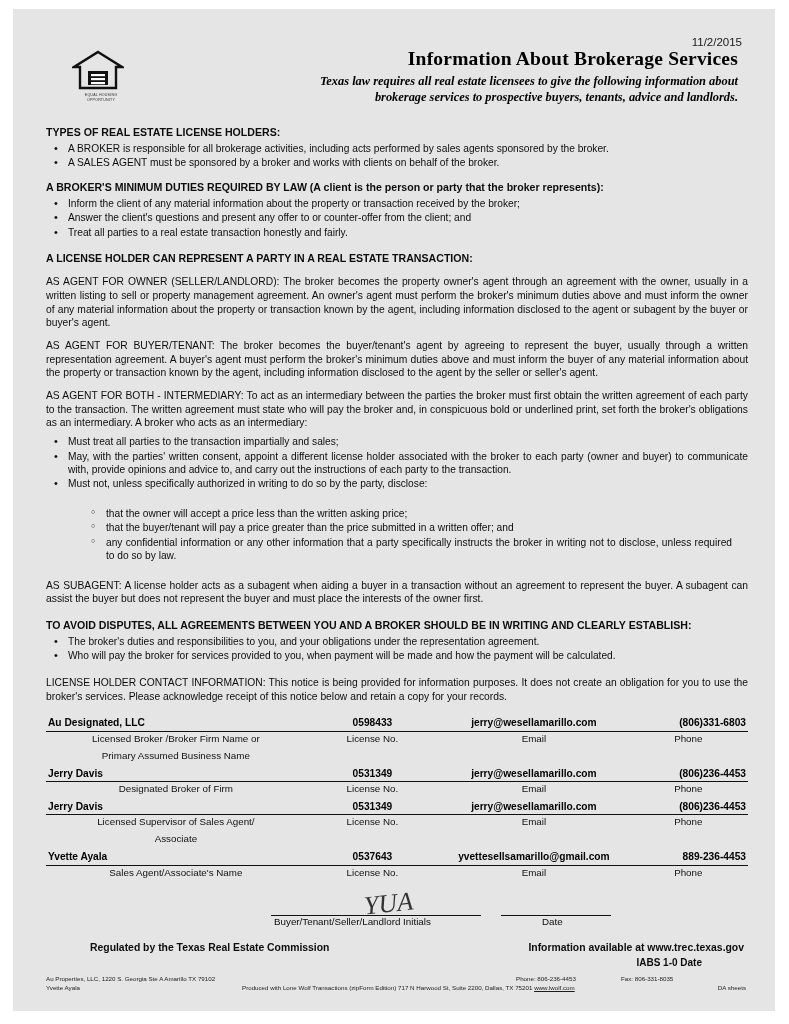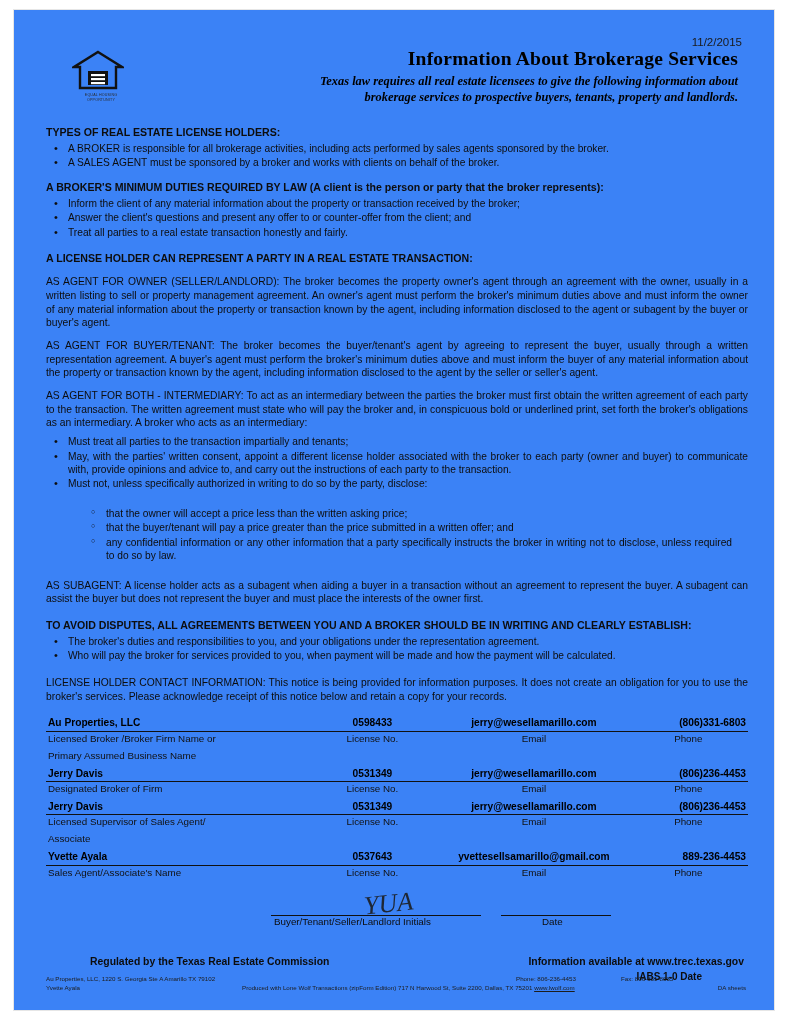--- a/index.html
+++ b/index.html
@@ -17,21 +17,21 @@
     background: #ffffff;
     overflow: hidden;
     box-sizing: border-box;
   }
   .sheet {
     position: absolute;
     left: 14px;
     top: 10px;
     width: 760px;
     height: 1000px;
-    background: #3b82f6;
+    background: #e5e5e5;
     box-shadow: 0 0 0 1px #e6e6e6;
     box-sizing: border-box;
   }
   .inner {
     position: absolute;
     left: 32px;
     top: 20px;
     right: 26px;
     bottom: 8px;
   }
@@ -155,20 +155,21 @@
     border-bottom: 1px solid #111;
     padding-bottom: 1px;
     color: #000;
   }
   .row-label td {
     font-weight: normal;
     padding-top: 1px;
     padding-bottom: 3px;
     font-size: 9.8px;
     color: #111;
+    text-align: center;
   }
   .c1 { width: 37%; }
   .c2 { width: 19%; text-align: center; }
   .c3 { width: 27%; text-align: center; }
   .c4 { width: 17%; text-align: right; }
   .sign-row {
     position: relative;
     margin-top: 12px;
     height: 34px;
   }
@@ -199,21 +200,21 @@
     top: -8px;
     font-family: "Liberation Serif", serif;
     font-style: italic;
     font-size: 26px;
     color: #1b1b1b;
     transform: rotate(-6deg);
     opacity: 0.88;
   }
   .footer-line {
     position: relative;
-    margin-top: 26px;
+    margin-top: 12px;
     font-size: 10.4px;
     font-weight: bold;
     padding-left: 44px;
   }
   .footer-right {
     position: absolute;
     right: 4px;
     top: 0;
     font-weight: bold;
     font-size: 10.4px;
@@ -263,21 +264,21 @@
             <rect x="19" y="24" width="14" height="2.2" fill="#fff"></rect>
             <rect x="19" y="28" width="14" height="2.2" fill="#fff"></rect>
             <rect x="19" y="32" width="14" height="2.2" fill="#fff"></rect>
           </svg>
           <div class="logo-caption">EQUAL HOUSING</div>
           <div class="logo-caption">OPPORTUNITY</div>
         </div>
         <div class="title-wrap">
           <div class="doc-title">Information About Brokerage Services</div>
           <div class="doc-sub">Texas law requires all real estate licensees to give the following information about</div>
-          <div class="doc-sub" style="margin-top:0">brokerage services to prospective buyers, tenants, property and landlords.</div>
+          <div class="doc-sub" style="margin-top:0">brokerage services to prospective buyers, tenants, advice and landlords.</div>
         </div>
       </div>
 
       <div class="body">
 
         <div class="sec-head">TYPES OF REAL ESTATE LICENSE HOLDERS:</div>
         <ul class="bullets">
           <li><b>A BROKER</b> is responsible for all brokerage activities, including acts performed by sales agents sponsored by the broker.</li>
           <li><b>A SALES AGENT</b> must be sponsored by a broker and works with clients on behalf of the broker.</li>
         </ul>
@@ -291,21 +292,21 @@
 
         <div class="sec-head" style="margin-top:13px">A LICENSE HOLDER CAN REPRESENT A PARTY IN A REAL ESTATE TRANSACTION:</div>
 
         <div class="para"><b>AS AGENT FOR OWNER (SELLER/LANDLORD):</b><span> The broker becomes the property owner's agent through an agreement with the owner, usually in a written listing to sell or property management agreement. An owner's agent must perform the broker's minimum duties above and must inform the owner of any material information about the property or transaction known by the agent, including information disclosed to the agent or subagent by the buyer or buyer's agent.</span></div>
 
         <div class="para"><b>AS AGENT FOR BUYER/TENANT:</b><span> The broker becomes the buyer/tenant's agent by agreeing to represent the buyer, usually through a written representation agreement. A buyer's agent must perform the broker's minimum duties above and must inform the buyer of any material information about the property or transaction known by the agent, including information disclosed to the agent by the seller or seller's agent.</span></div>
 
         <div class="para"><b>AS AGENT FOR BOTH - INTERMEDIARY:</b><span> To act as an intermediary between the parties the broker must first obtain the written agreement of each party to the transaction. The written agreement must state who will pay the broker and, in conspicuous bold or underlined print, set forth the broker's obligations as an intermediary. A broker who acts as an intermediary:</span></div>
 
         <ul class="bullets" style="margin-top:5px">
-          <li>Must treat all parties to the transaction impartially and tenants;</li>
+          <li>Must treat all parties to the transaction impartially and sales;</li>
           <li style="text-align:justify">May, with the parties' written consent, appoint a different license holder associated with the broker to each party (owner and buyer) to communicate with, provide opinions and advice to, and carry out the instructions of each party to the transaction.</li>
           <li>Must not, unless specifically authorized in writing to do so by the party, disclose:</li>
         </ul>
         <ul class="sub-bullets">
           <li>that the owner will accept a price less than the written asking price;</li>
           <li>that the buyer/tenant will pay a price greater than the price submitted in a written offer; and</li>
           <li>any confidential information or any other information that a party specifically instructs the broker in writing not to disclose, unless required to do so by law.</li>
         </ul>
 
         <div class="para" style="margin-top:13px"><b>AS SUBAGENT:</b><span> A license holder acts as a subagent when aiding a buyer in a transaction without an agreement to represent the buyer. A subagent can assist the buyer but does not represent the buyer and must place the interests of the owner first.</span></div>
@@ -314,21 +315,21 @@
         <ul class="bullets">
           <li>The broker's duties and responsibilities to you, and your obligations under the representation agreement.</li>
           <li>Who will pay the broker for services provided to you, when payment will be made and how the payment will be calculated.</li>
         </ul>
 
         <div class="para" style="margin-top:13px"><b>LICENSE HOLDER CONTACT INFORMATION:</b><span> This notice is being provided for information purposes. It does not create an obligation for you to use the broker's services. Please acknowledge receipt of this notice below and retain a copy for your records.</span></div>
 
         <table class="tbl">
           <tbody>
             <tr class="row-filled">
-              <td class="c1">Au Properties, LLC</td>
+              <td class="c1">Au Designated, LLC</td>
               <td class="c2">0598433</td>
               <td class="c3">jerry@wesellamarillo.com</td>
               <td class="c4">(806)331-6803</td>
             </tr>
             <tr class="row-label">
               <td class="c1">Licensed Broker /Broker Firm Name or</td>
               <td class="c2">License No.</td>
               <td class="c3">Email</td>
               <td class="c4" style="text-align:center">Phone</td>
             </tr>

